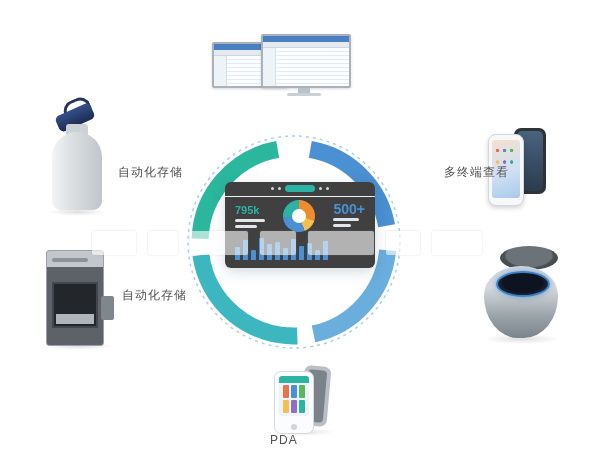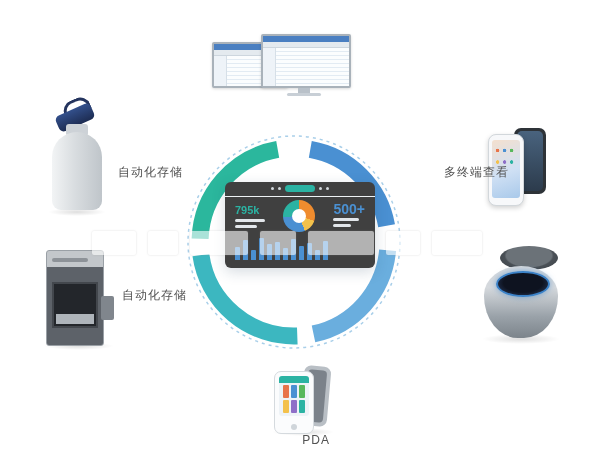--- a/index.html
+++ b/index.html
@@ -181,21 +181,21 @@
     <div class="pda-screen">
       <span class="tile t1"></span>
       <span class="tile t2"></span>
       <span class="tile t3"></span>
       <span class="tile t4"></span>
       <span class="tile t5"></span>
       <span class="tile t6"></span>
     </div>
     <div class="pda-home"></div>
   </div>
-  <div class="node-label abs" style="left:270px;top:433px;width:60px;text-align:right;">PDA</div>
+  <div class="node-label abs" style="left:270px;top:433px;width:60px;text-align:left;">PDA</div>
 
   <div class="gshadow abs" style="left:48px;top:208px;width:58px;height:8px;"></div>
   <div class="tank-handle abs"></div>
   <div class="tank-lid abs"></div>
   <div class="tank-neck abs"></div>
   <div class="tank-body abs"></div>
   <div class="node-label abs" style="left:118px;top:164px;">自动化存储</div>
 
   <div class="gshadow abs" style="left:44px;top:342px;width:70px;height:8px;"></div>
   <div class="st-main abs"></div>

